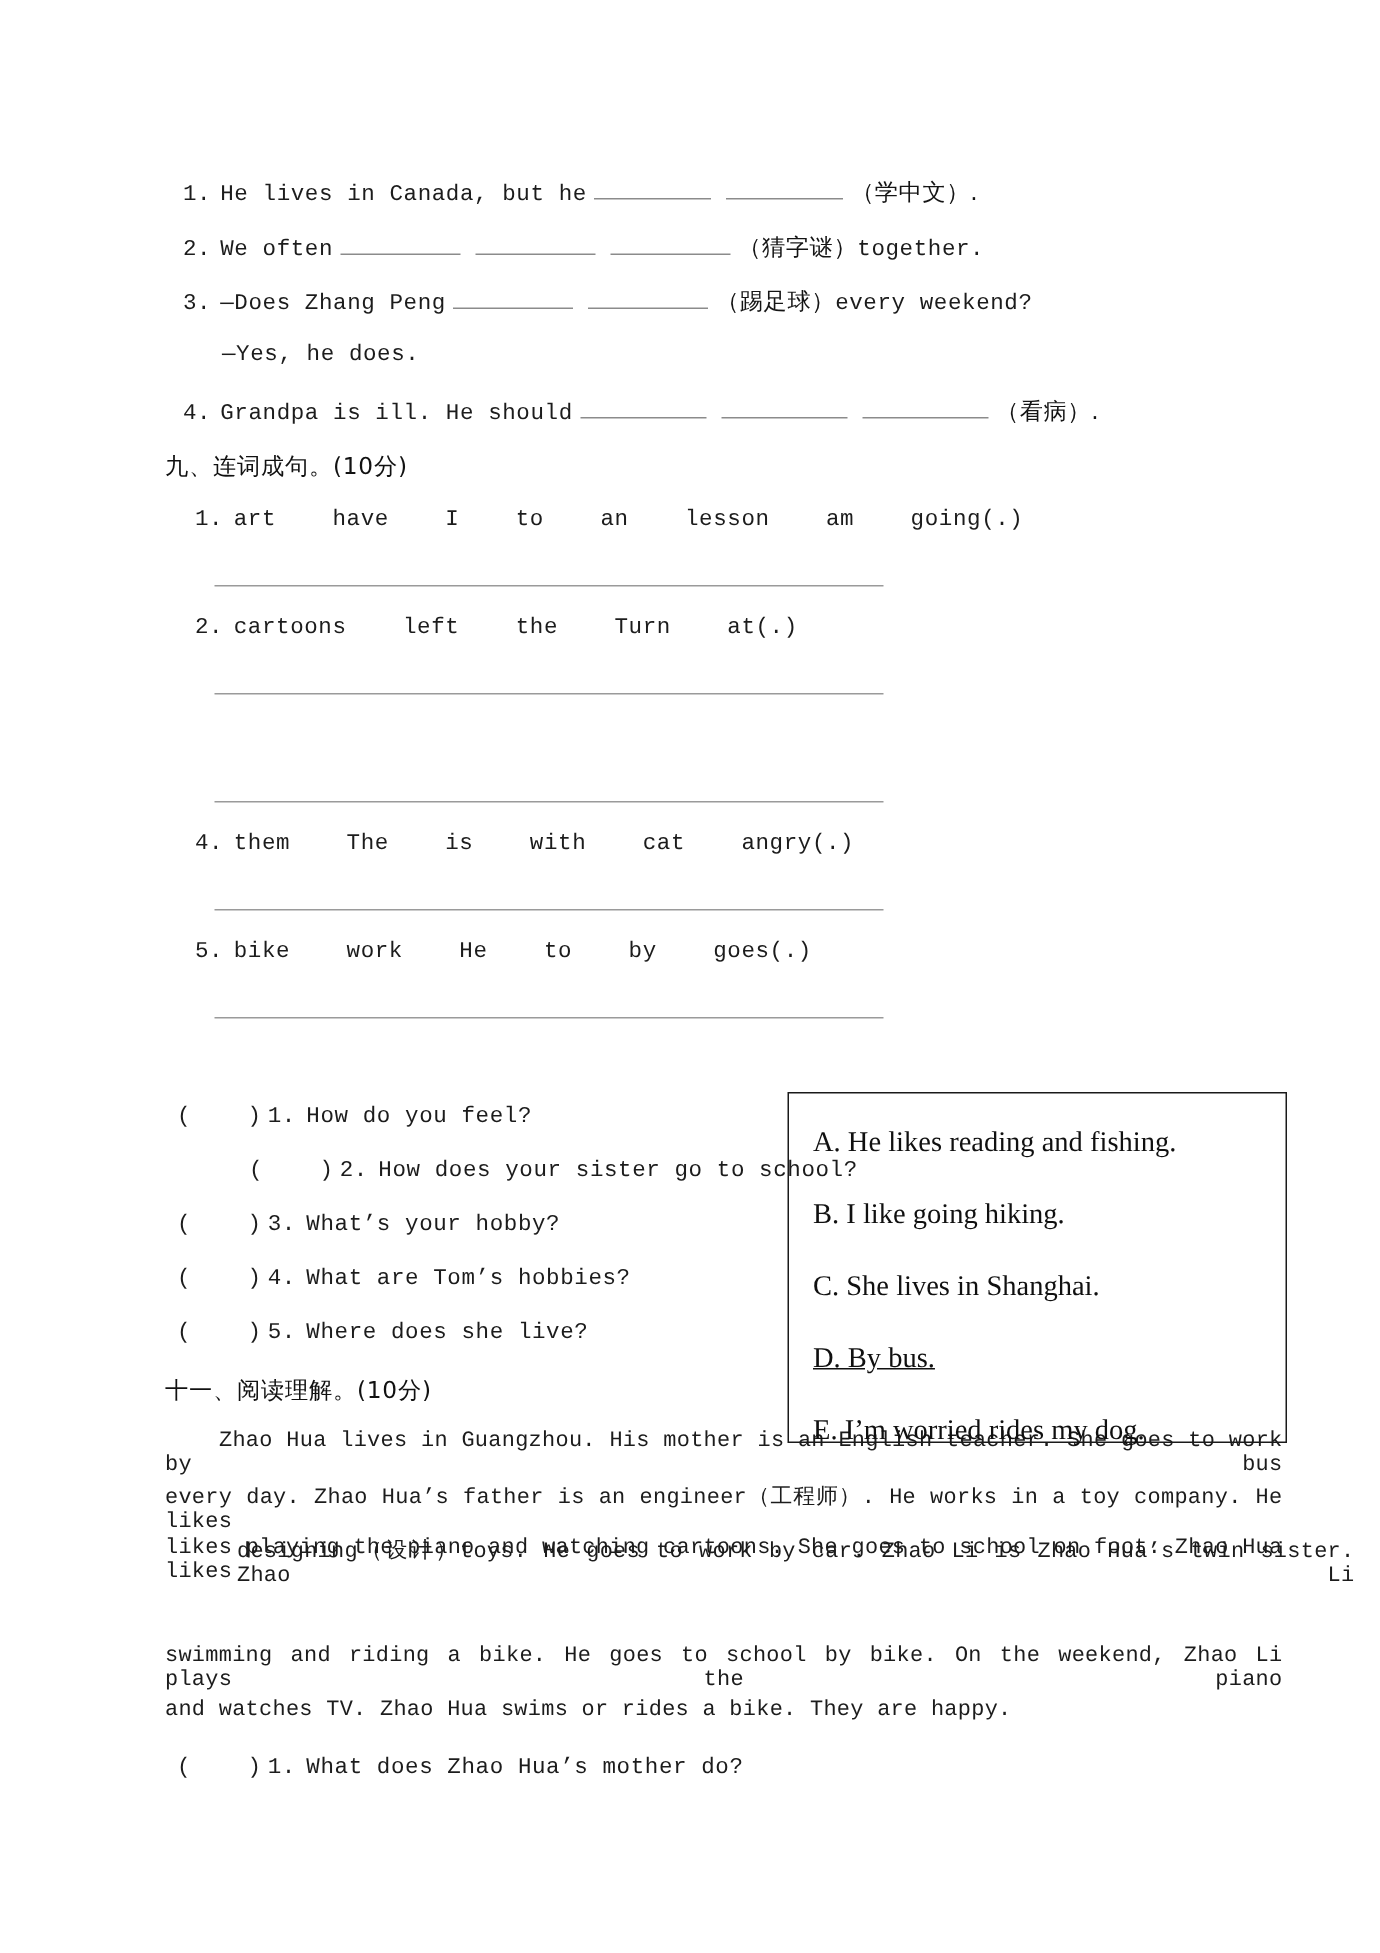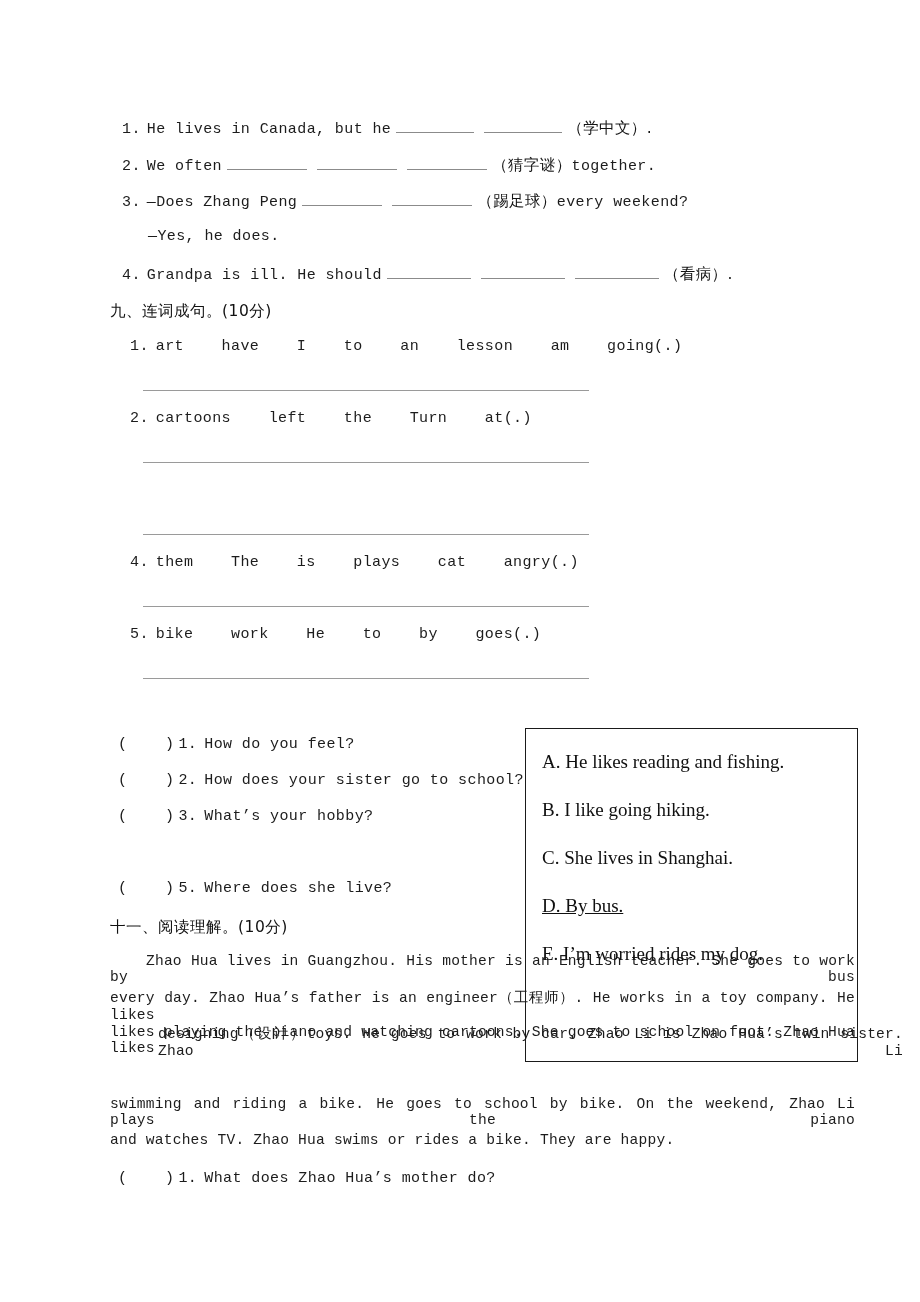--- a/index.html
+++ b/index.html
@@ -73,21 +73,21 @@
     border-bottom: 1px solid #9a9a9a;
     height: 0;
   }
 
   
   .choice-box {
     position: absolute;
     left: 525px;
     top: 728px;
     width: 333px;
-    height: 334px;
+    height: 234px;
     border: 1.6px solid #1a1a1a;
     background: transparent;
     box-sizing: border-box;
     z-index: 5;
   }
   .choice-item {
     position: absolute;
     left: 16px;
     font-family: "Liberation Serif", "DejaVu Serif", serif;
     font-size: 19px;
@@ -179,33 +179,34 @@
   <div class="sec-head" style="top:301px;">九、连词成句。(10分)</div>
 
   <div class="mono" style="position:absolute; left:130px; top:338px;"><span>1.</span><span style="display:inline-block;width:7px;"></span><span>art    have    I    to    an    lesson    am    going(.)</span></div>
   <div class="answer-rule" style="top:390px;"></div>
 
   <div class="mono" style="position:absolute; left:130px; top:410px;"><span>2.</span><span style="display:inline-block;width:7px;"></span><span>cartoons    left    the    Turn    at(.)</span></div>
   <div class="answer-rule" style="top:462px;"></div>
 
   <div class="answer-rule" style="top:534px;"></div>
 
-  <div class="mono" style="position:absolute; left:130px; top:554px;"><span>4.</span><span style="display:inline-block;width:7px;"></span><span>them    The    is    plays    cat    angry(.)</span></div>
+  <div class="mono" style="position:absolute; left:130px; top:554px;"><span>4.</span><span style="display:inline-block;width:7px;"></span><span>them    The    is    with    cat    angry(.)</span></div>
   <div class="answer-rule" style="top:606px;"></div>
 
   <div class="mono" style="position:absolute; left:130px; top:626px;"><span>5.</span><span style="display:inline-block;width:7px;"></span><span>bike    work    He    to    by    goes(.)</span></div>
   <div class="answer-rule" style="top:678px;"></div>
 
 
   <div class="paren-q" style="top:736px;"><span>(    )</span><span style="display:inline-block;width:4px;"></span><span>1.</span><span style="display:inline-block;width:7px;"></span><span>How do you feel?</span></div>
 
-  <div class="paren-q" style="top:772px;"><span>(    )</span><span style="display:inline-block;width:4px;"></span><span>2.</span><span style="display:inline-block;width:7px;"></span><span>How does your sister go to school?</span></div>
+  <div class="paren-q" style="top:772px;margin-left:48px;"><span>(    )</span><span style="display:inline-block;width:4px;"></span><span>2.</span><span style="display:inline-block;width:7px;"></span><span>How does your sister go to school?</span></div>
 
   <div class="paren-q" style="top:808px;"><span>(    )</span><span style="display:inline-block;width:4px;"></span><span>3.</span><span style="display:inline-block;width:7px;"></span><span>What’s your hobby?</span></div>
 
+  <div class="paren-q" style="top:844px;"><span>(    )</span><span style="display:inline-block;width:4px;"></span><span>4.</span><span style="display:inline-block;width:7px;"></span><span>What are Tom’s hobbies?</span></div>
 
   <div class="paren-q" style="top:880px;"><span>(    )</span><span style="display:inline-block;width:4px;"></span><span>5.</span><span style="display:inline-block;width:7px;"></span><span>Where does she live?</span></div>
 
   <div class="choice-box">
     <div class="choice-item" style="top:22px;">A. He likes reading and fishing.</div>
     <div class="choice-item" style="top:70px;">B. I like going hiking.</div>
     <div class="choice-item" style="top:118px;">C. She lives in Shanghai.</div>
     <div class="choice-item" style="top:166px;text-decoration:underline;">D. By bus.</div>
     <div class="choice-item" style="top:214px;">E. I’m worried rides my dog.</div>
   </div>

